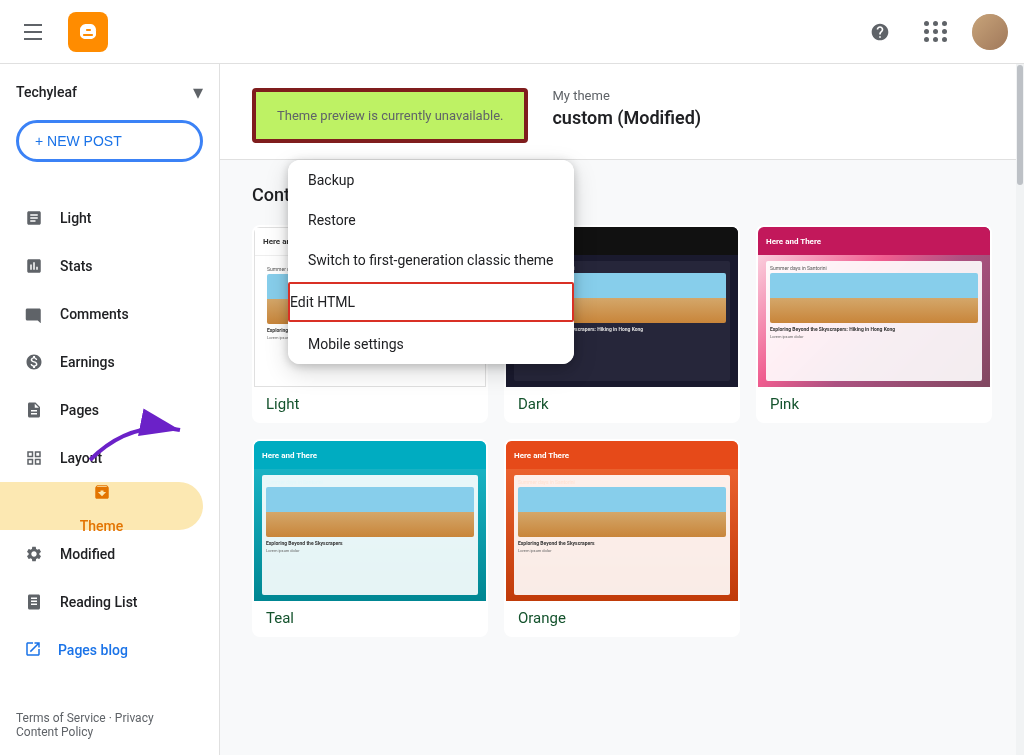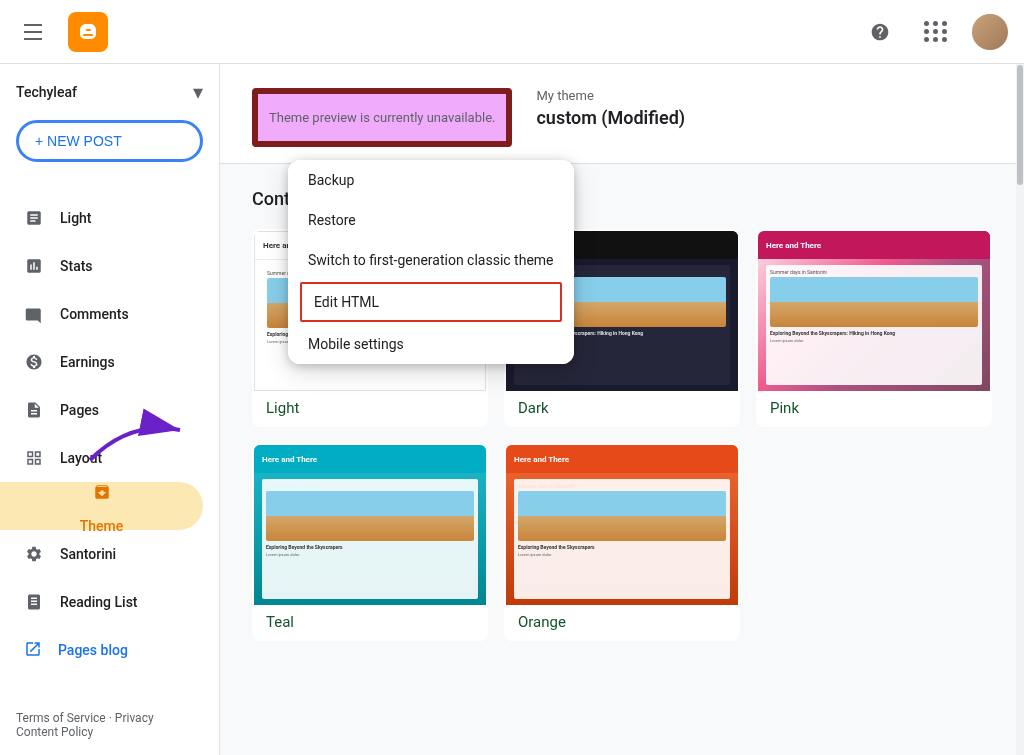--- a/index.html
+++ b/index.html
@@ -98,24 +98,24 @@
     .content-inner { padding: 0; }
 
     
     .theme-header {
       background: #fff;
       padding: 24px 32px 16px;
       border-bottom: 1px solid #e0e0e0;
     }
     .my-theme-section { display: flex; align-items: flex-start; gap: 24px; }
     .preview-area {
-      background: #f0abfc;
-      border: 6px solid #7f1d1d;
+      background: #bef264;
+      border: 4px solid #7f1d1d;
       border-radius: 4px;
-      padding: 16px 11px;
+      padding: 16px 21px;
       min-width: 220px;
       font-size: 13px;
       color: #5f6368;
     }
     .my-theme-info { display: flex; flex-direction: column; gap: 4px; }
     .my-theme-label { font-size: 13px; color: #5f6368; }
     .my-theme-name { font-size: 18px; font-weight: 600; color: #202124; }
 
     
     .themes-content { padding: 24px 32px; }
@@ -183,22 +183,22 @@
     }
     .dropdown-item {
       padding: 12px 20px;
       font-size: 14px;
       color: #202124;
       cursor: pointer;
       background: #fff;
     }
     .dropdown-item.highlighted {
       border: 2px solid #d93025;
-      margin: 2px 12px;
-      padding: 10px 12px;
+      margin: 2px 0;
+      padding: 10px 0;
       border-radius: 2px;
     }
 
     
     .arrow-annotation {
       position: absolute;
       left: 80px;
       top: 390px;
       z-index: 150;
       pointer-events: none;
@@ -322,21 +322,21 @@
       </div>
       <span class="nav-label">Theme</span>
     </div>
 
     <div class="nav-item">
       <div class="nav-icon">
         <svg width="18" height="18" viewBox="0 0 24 24" fill="#5f6368">
             <path d="M19.14 12.94c.04-.3.06-.61.06-.94 0-.32-.02-.64-.07-.94l2.03-1.58c.18-.14.23-.41.12-.61l-1.92-3.32c-.12-.22-.37-.29-.59-.22l-2.39.96c-.5-.38-1.03-.7-1.62-.94l-.36-2.54c-.04-.24-.24-.41-.48-.41h-3.84c-.24 0-.43.17-.47.41l-.36 2.54c-.59.24-1.13.57-1.62.94l-2.39-.96c-.22-.08-.47 0-.59.22L2.74 8.87c-.12.21-.08.47.12.61l2.03 1.58c-.05.3-.09.63-.09.94s.02.64.07.94l-2.03 1.58c-.18.14-.23.41-.12.61l1.92 3.32c.12.22.37.29.59.22l2.39-.96c.5.38 1.03.7 1.62.94l.36 2.54c.05.24.24.41.48.41h3.84c.24 0 .44-.17.47-.41l.36-2.54c.59-.24 1.13-.56 1.62-.94l2.39.96c.22.08.47 0 .59-.22l1.92-3.32c.12-.22.07-.47-.12-.61l-2.01-1.58zM12 15.6c-1.98 0-3.6-1.62-3.6-3.6s1.62-3.6 3.6-3.6 3.6 1.62 3.6 3.6-1.62 3.6-3.6 3.6z"></path>
           </svg>
       </div>
-      <span class="nav-label">Santorini</span>
+      <span class="nav-label">Modified</span>
     </div>
 
     <div class="nav-item">
       <div class="nav-icon">
         <svg width="18" height="18" viewBox="0 0 24 24" fill="#5f6368">
             <path d="M18 2H6c-1.1 0-2 .9-2 2v16c0 1.1.9 2 2 2h12c1.1 0 2-.9 2-2V4c0-1.1-.9-2-2-2zm-2 14H8v-2h8v2zm0-4H8v-2h8v2zm0-4H8V6h8v2z"></path>
           </svg>
       </div>
       <span class="nav-label">Reading List</span>
     </div>

